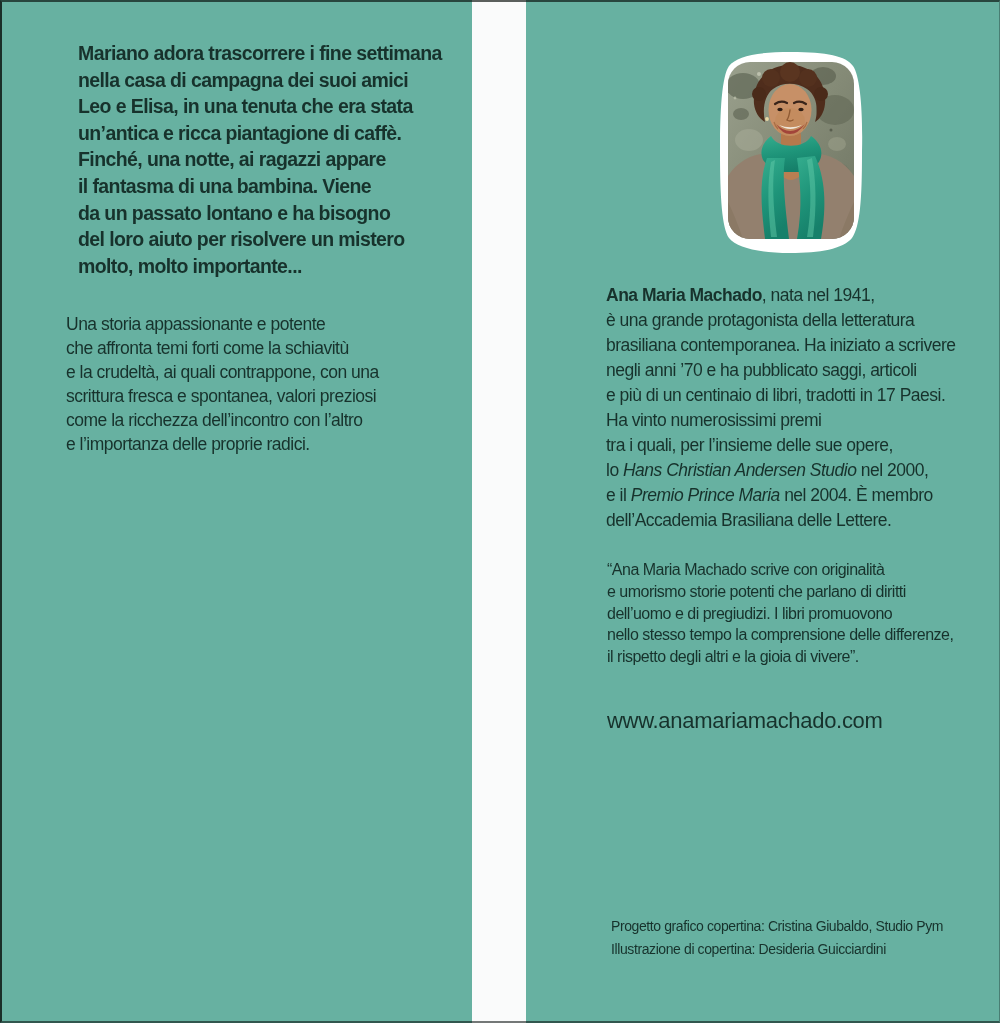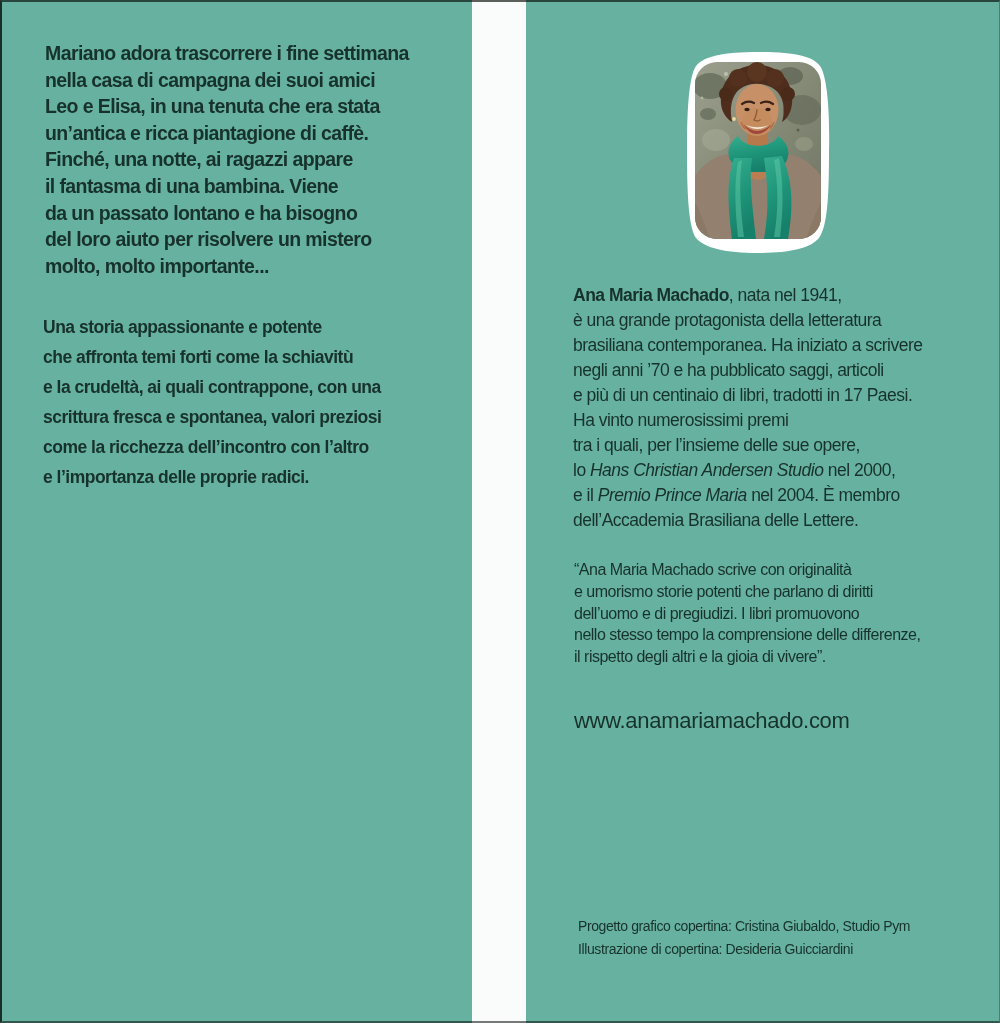--- a/index.html
+++ b/index.html
@@ -10,20 +10,21 @@
     background: #67B1A1;
     overflow: hidden;
     font-family: "Liberation Sans", "DejaVu Sans", sans-serif;
     color: #17322C;
   }
   .flap {
     position: absolute;
     top: 0;
     height: 100%;
     background: #67B1A1;
+    margin-left: 33px;
   }
   .front-flap { left: 0; width: 472px; }
   .spine-gap {
     position: absolute;
     top: 0;
     left: 472px;
     width: 54px;
     height: 100%;
     background: #FAFBFB;
   }
@@ -35,24 +36,24 @@
     color: #17322C;
   }
   .synopsis {
     left: 45px; top: 40px;
     font-size: 19.5px;
     font-weight: 700;
     line-height: 26.6px;
     letter-spacing: -0.6px;
   }
   .review {
-    left: 43px; top: 312px;
+    left: 33px; top: 312px;
     font-size: 17.5px;
-    font-weight: 700;
-    line-height: 30px;
+    font-weight: 400;
+    line-height: 24px;
     letter-spacing: -0.5px;
   }
   .bio {
     left: 47px; top: 283px;
     font-size: 17.5px;
     line-height: 25px;
     letter-spacing: -0.5px;
   }
   .quote {
     left: 48px; top: 559px;

